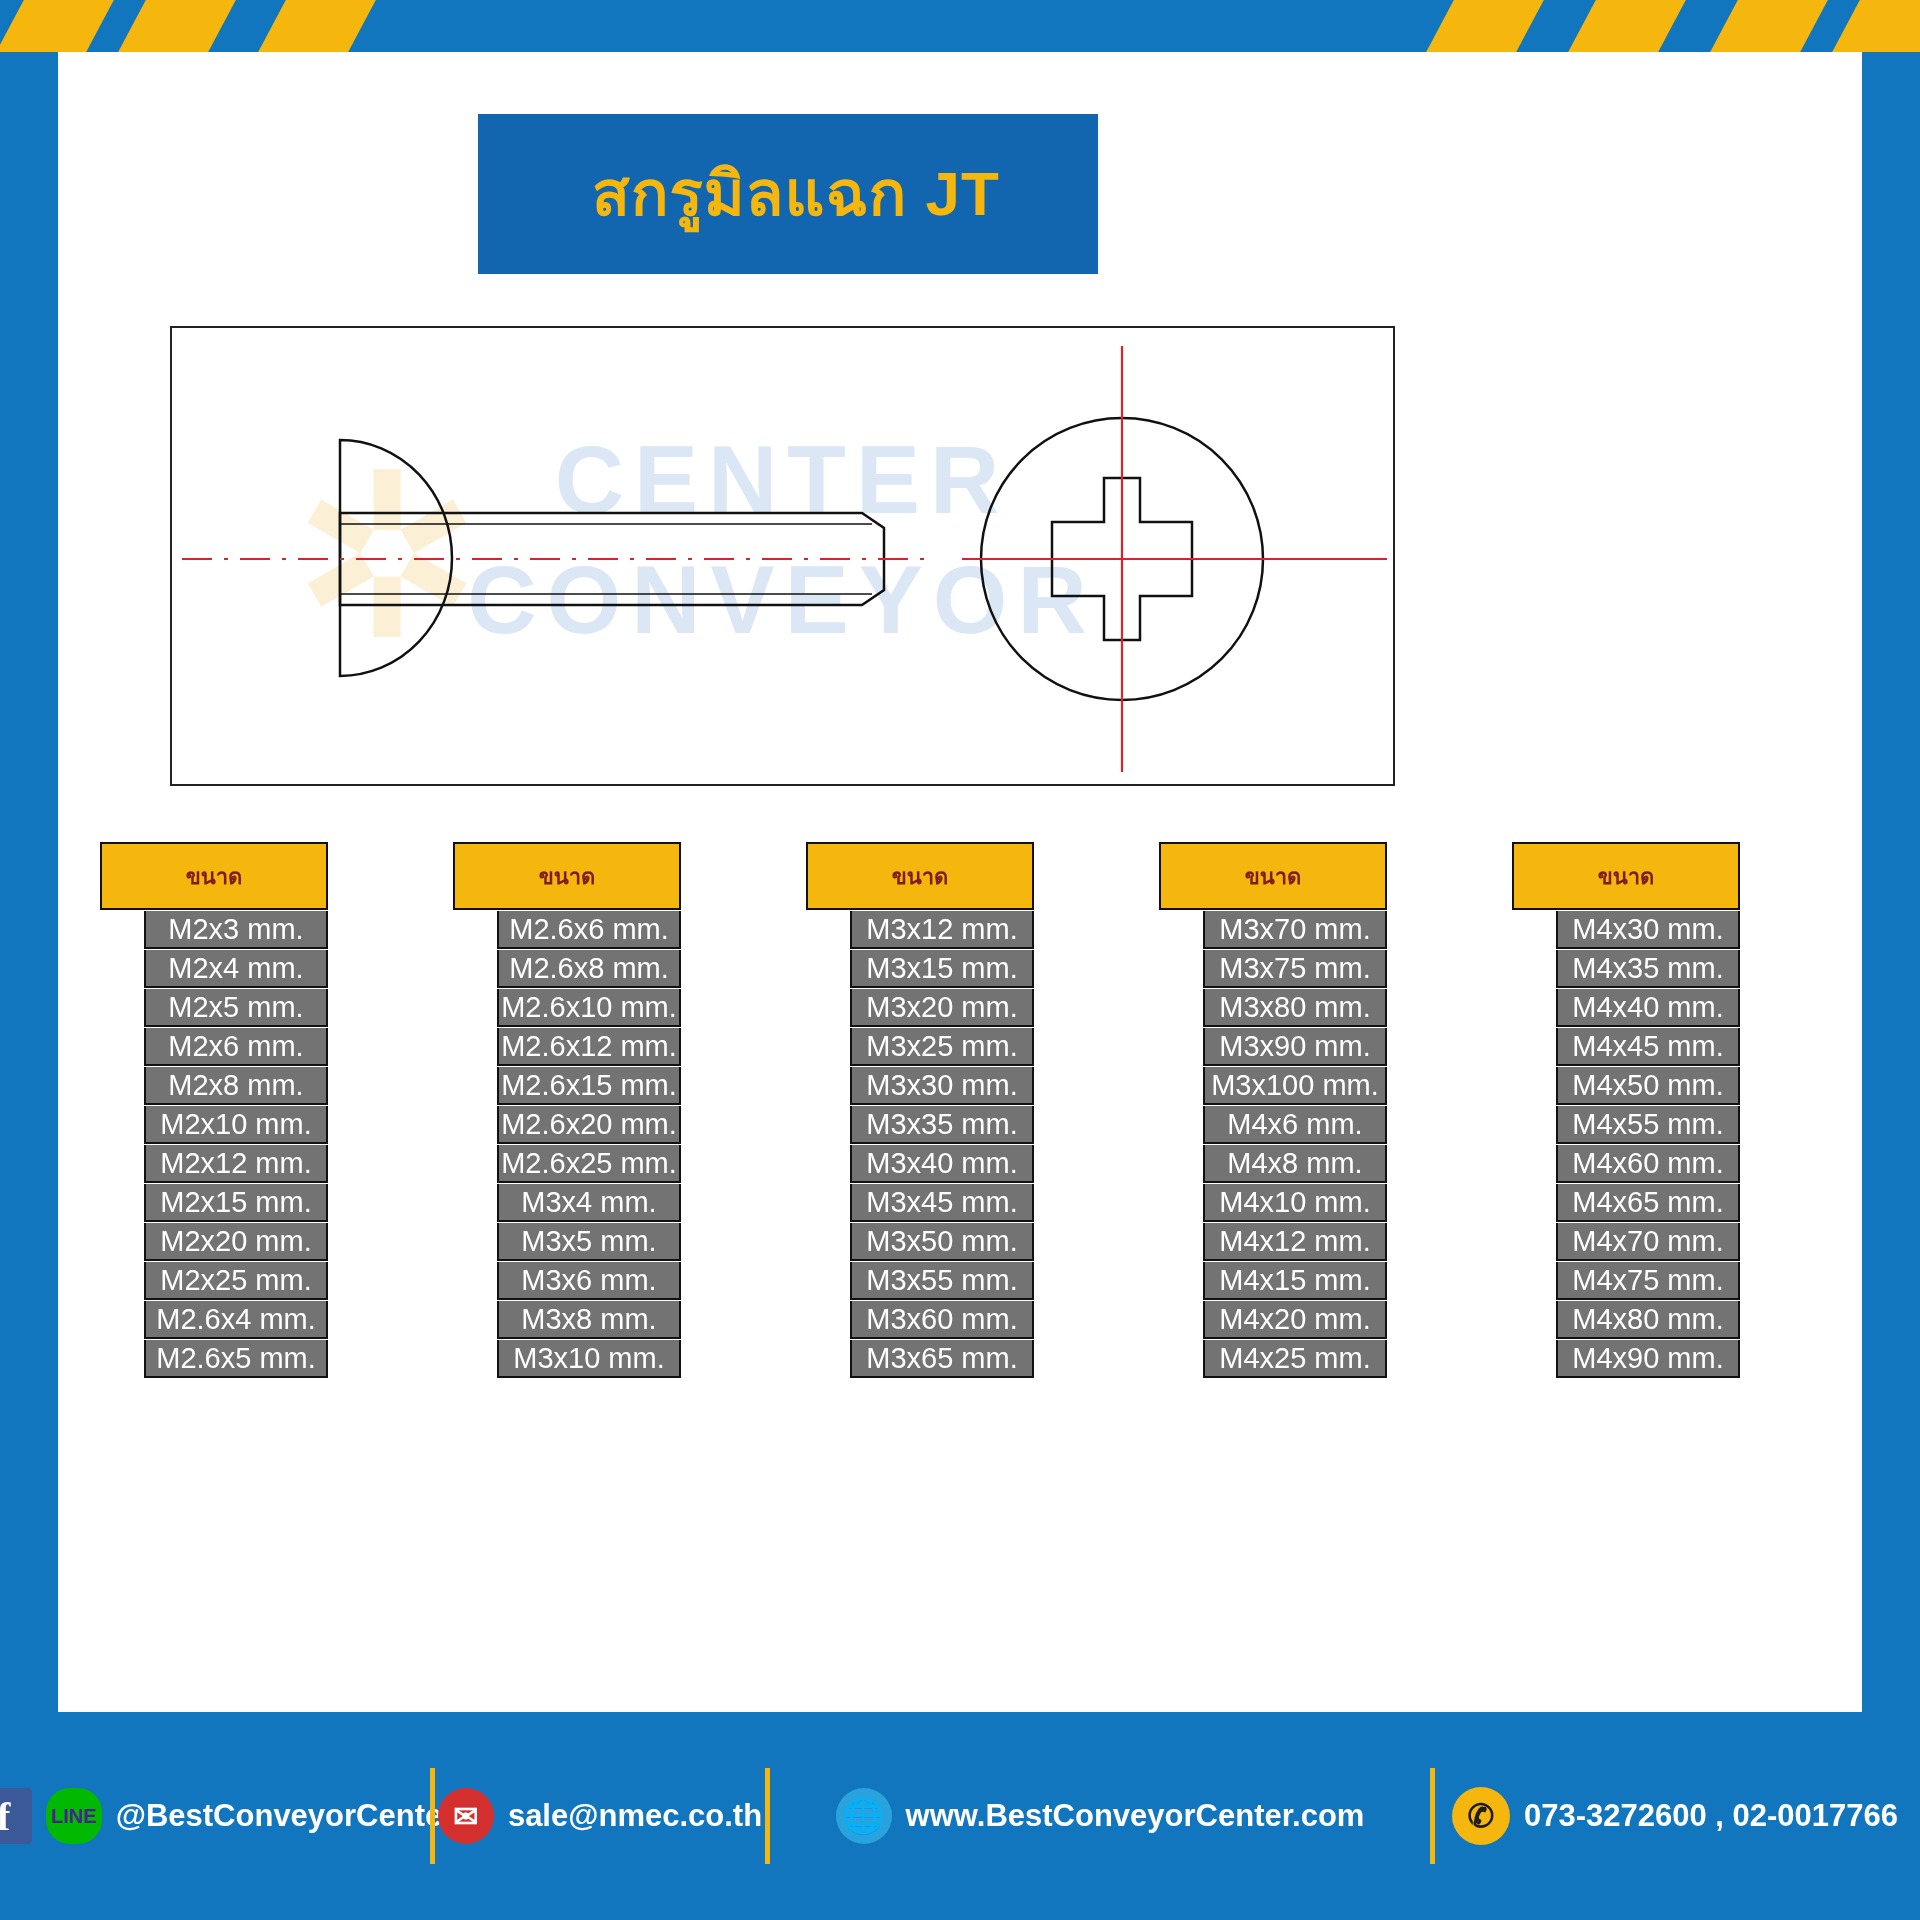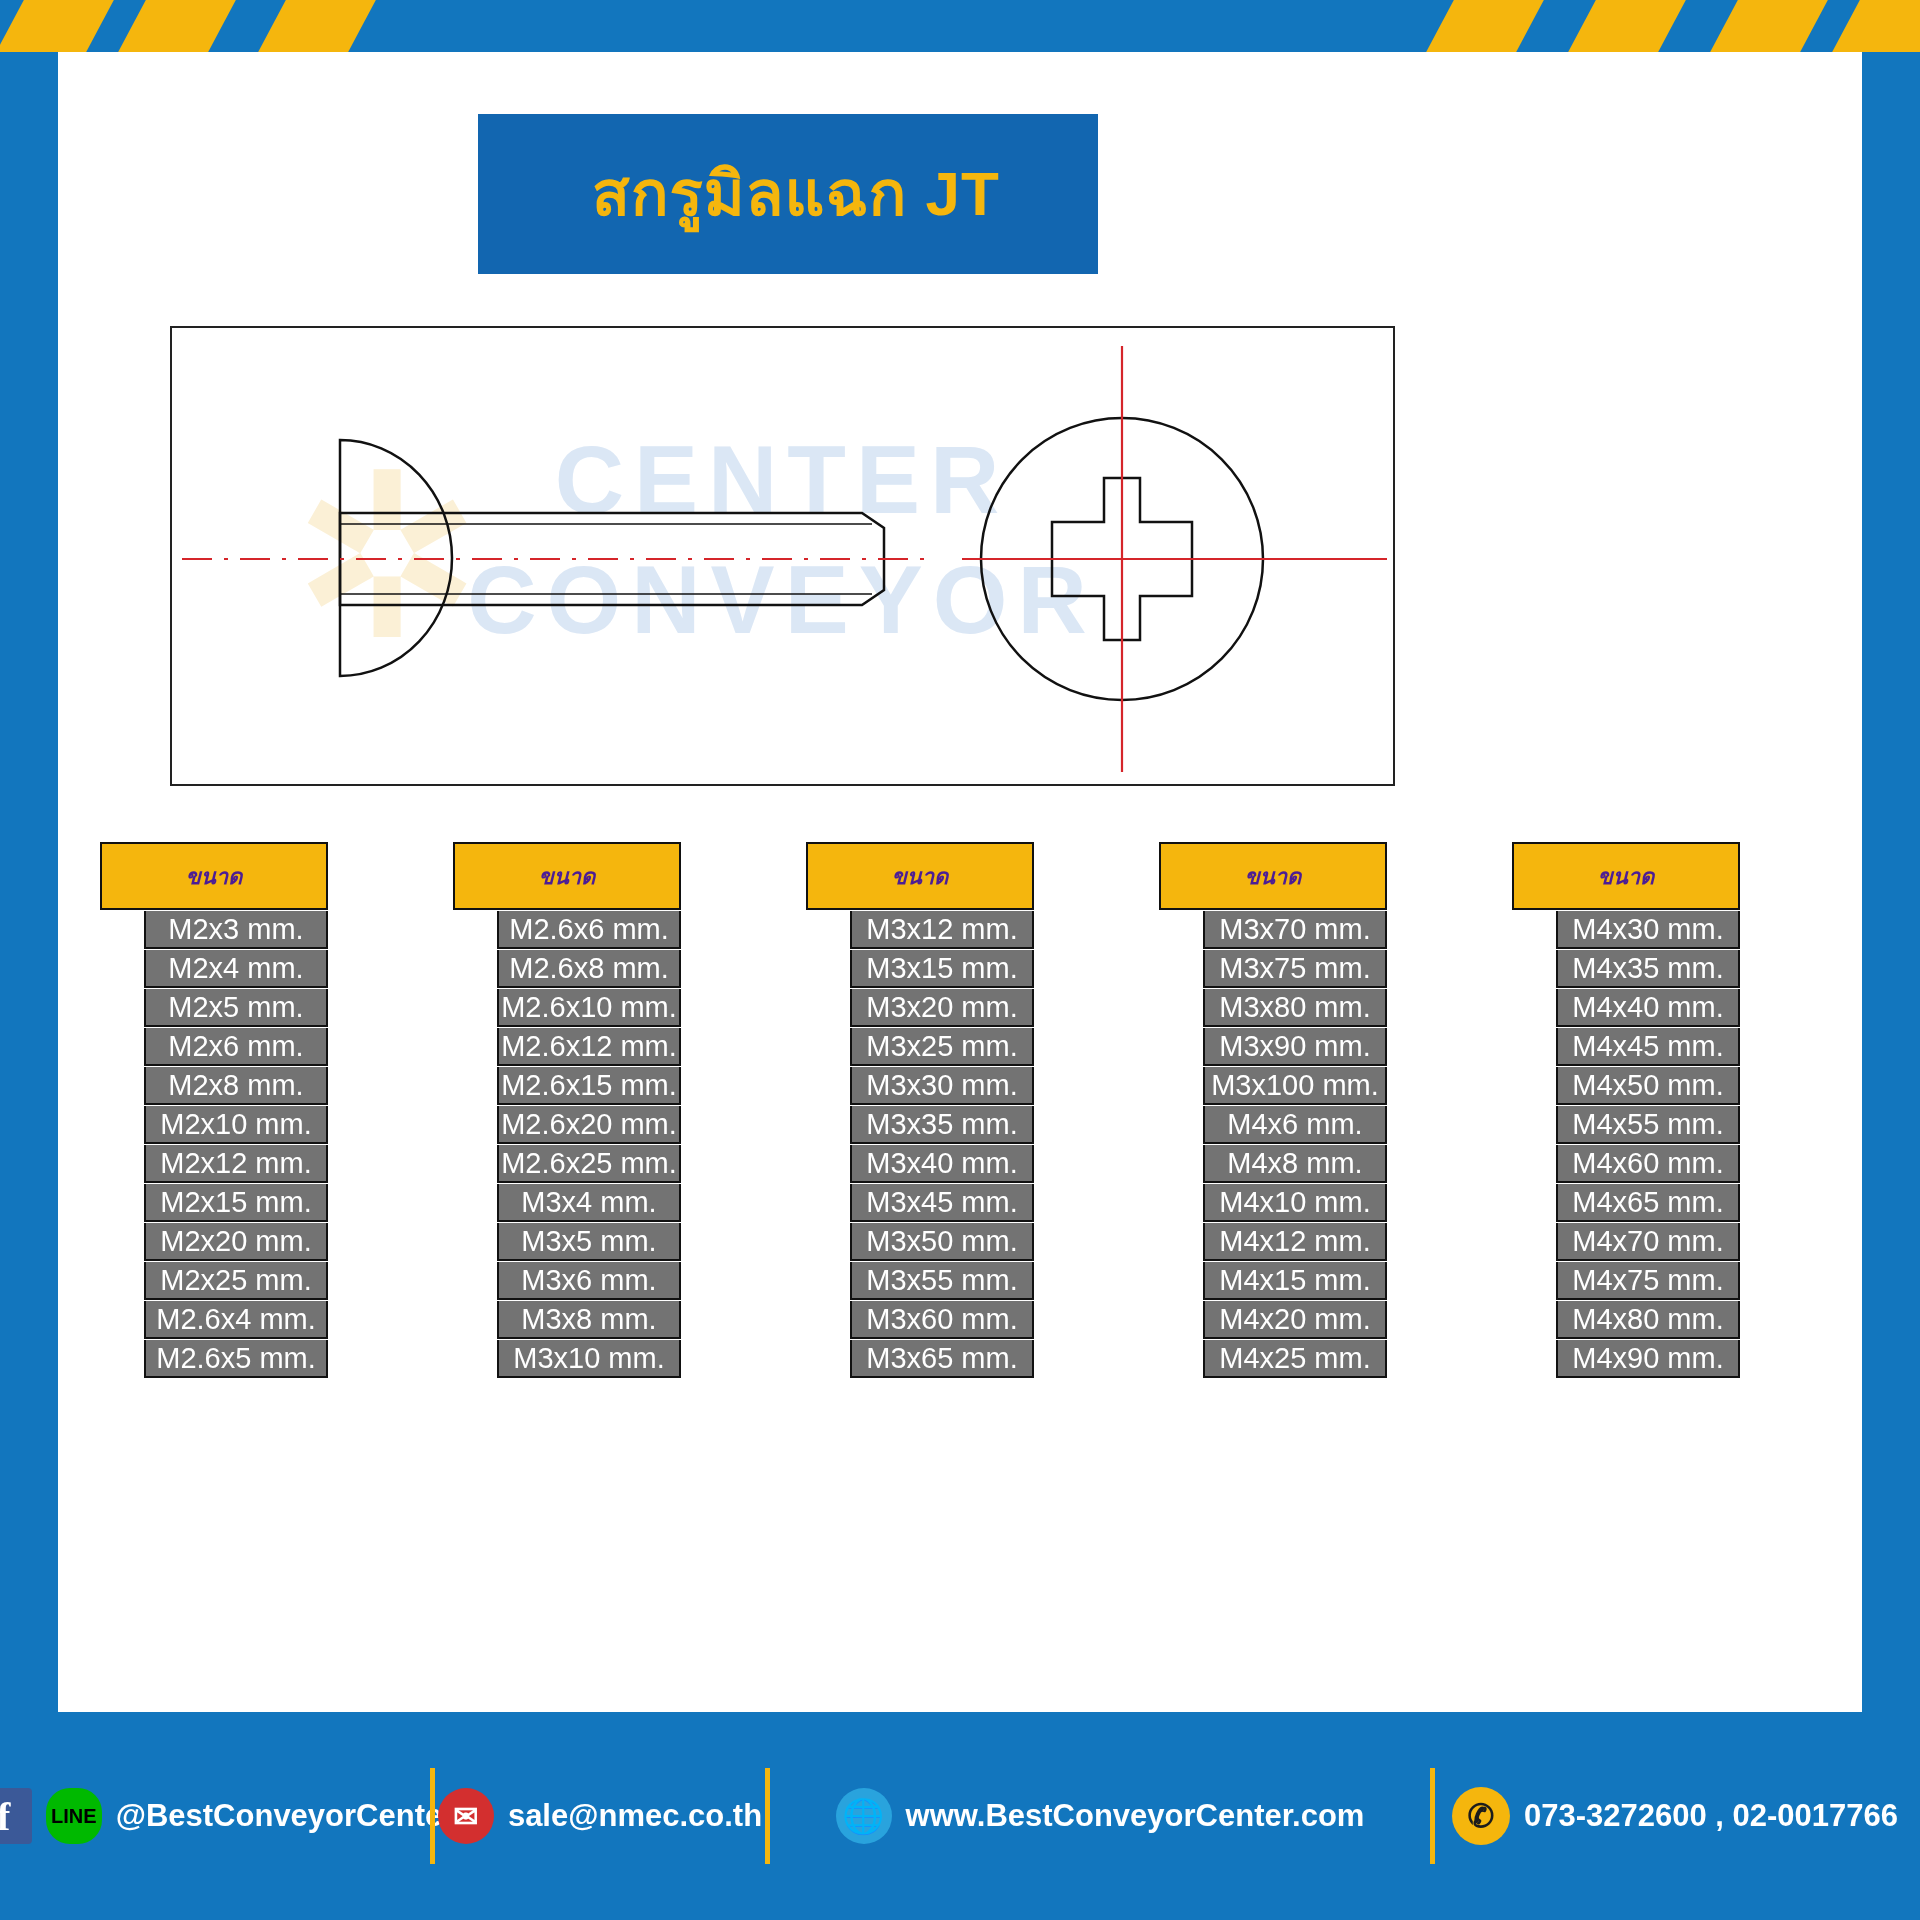--- a/index.html
+++ b/index.html
@@ -100,23 +100,22 @@
     display: flex;
     justify-content: space-between;
   }
   .tbl { width: 228px; }
   .tbl-head {
     height: 68px;
     background: #f5b60d;
     border: 2px solid #111;
     display: flex; align-items: center; justify-content: center;
     font-size: 22px;
-    color: #4c1d95;
+    color: #7f1d1d;
     font-weight: 600;
-    font-style: italic;
   }
   .tbl-row {
     height: 38px;
     background: #737373;
     border: 2px solid #111;
     border-top: none;
     margin-top: 1px;
     display: flex; align-items: center; justify-content: center;
     color: #ffffff;
     font-size: 29px;
@@ -150,21 +149,21 @@
   .seg3 { width: 660px; }
   .seg4 { width: 480px; }
 
   .ic { flex: none; display: inline-flex; align-items: center; justify-content: center; }
   .ic-fb {
     width: 56px; height: 56px; background: #3b5998; color: #fff;
     font-size: 40px; font-weight: bold; font-family: "Liberation Serif", serif;
     border-radius: 4px;
   }
   .ic-line {
-    width: 56px; height: 56px; background: #00b900; color: #000000;
+    width: 56px; height: 56px; background: #00b900; color: #4c1d95;
     font-size: 20px; font-weight: bold; border-radius: 24px;
   }
   .ic-mail {
     width: 56px; height: 56px; background: #d32f2f; color: #fff;
     font-size: 30px; border-radius: 50%;
   }
   .ic-web {
     width: 56px; height: 56px; background: #29a3dd; color: #fff;
     font-size: 34px; border-radius: 50%;
   }

